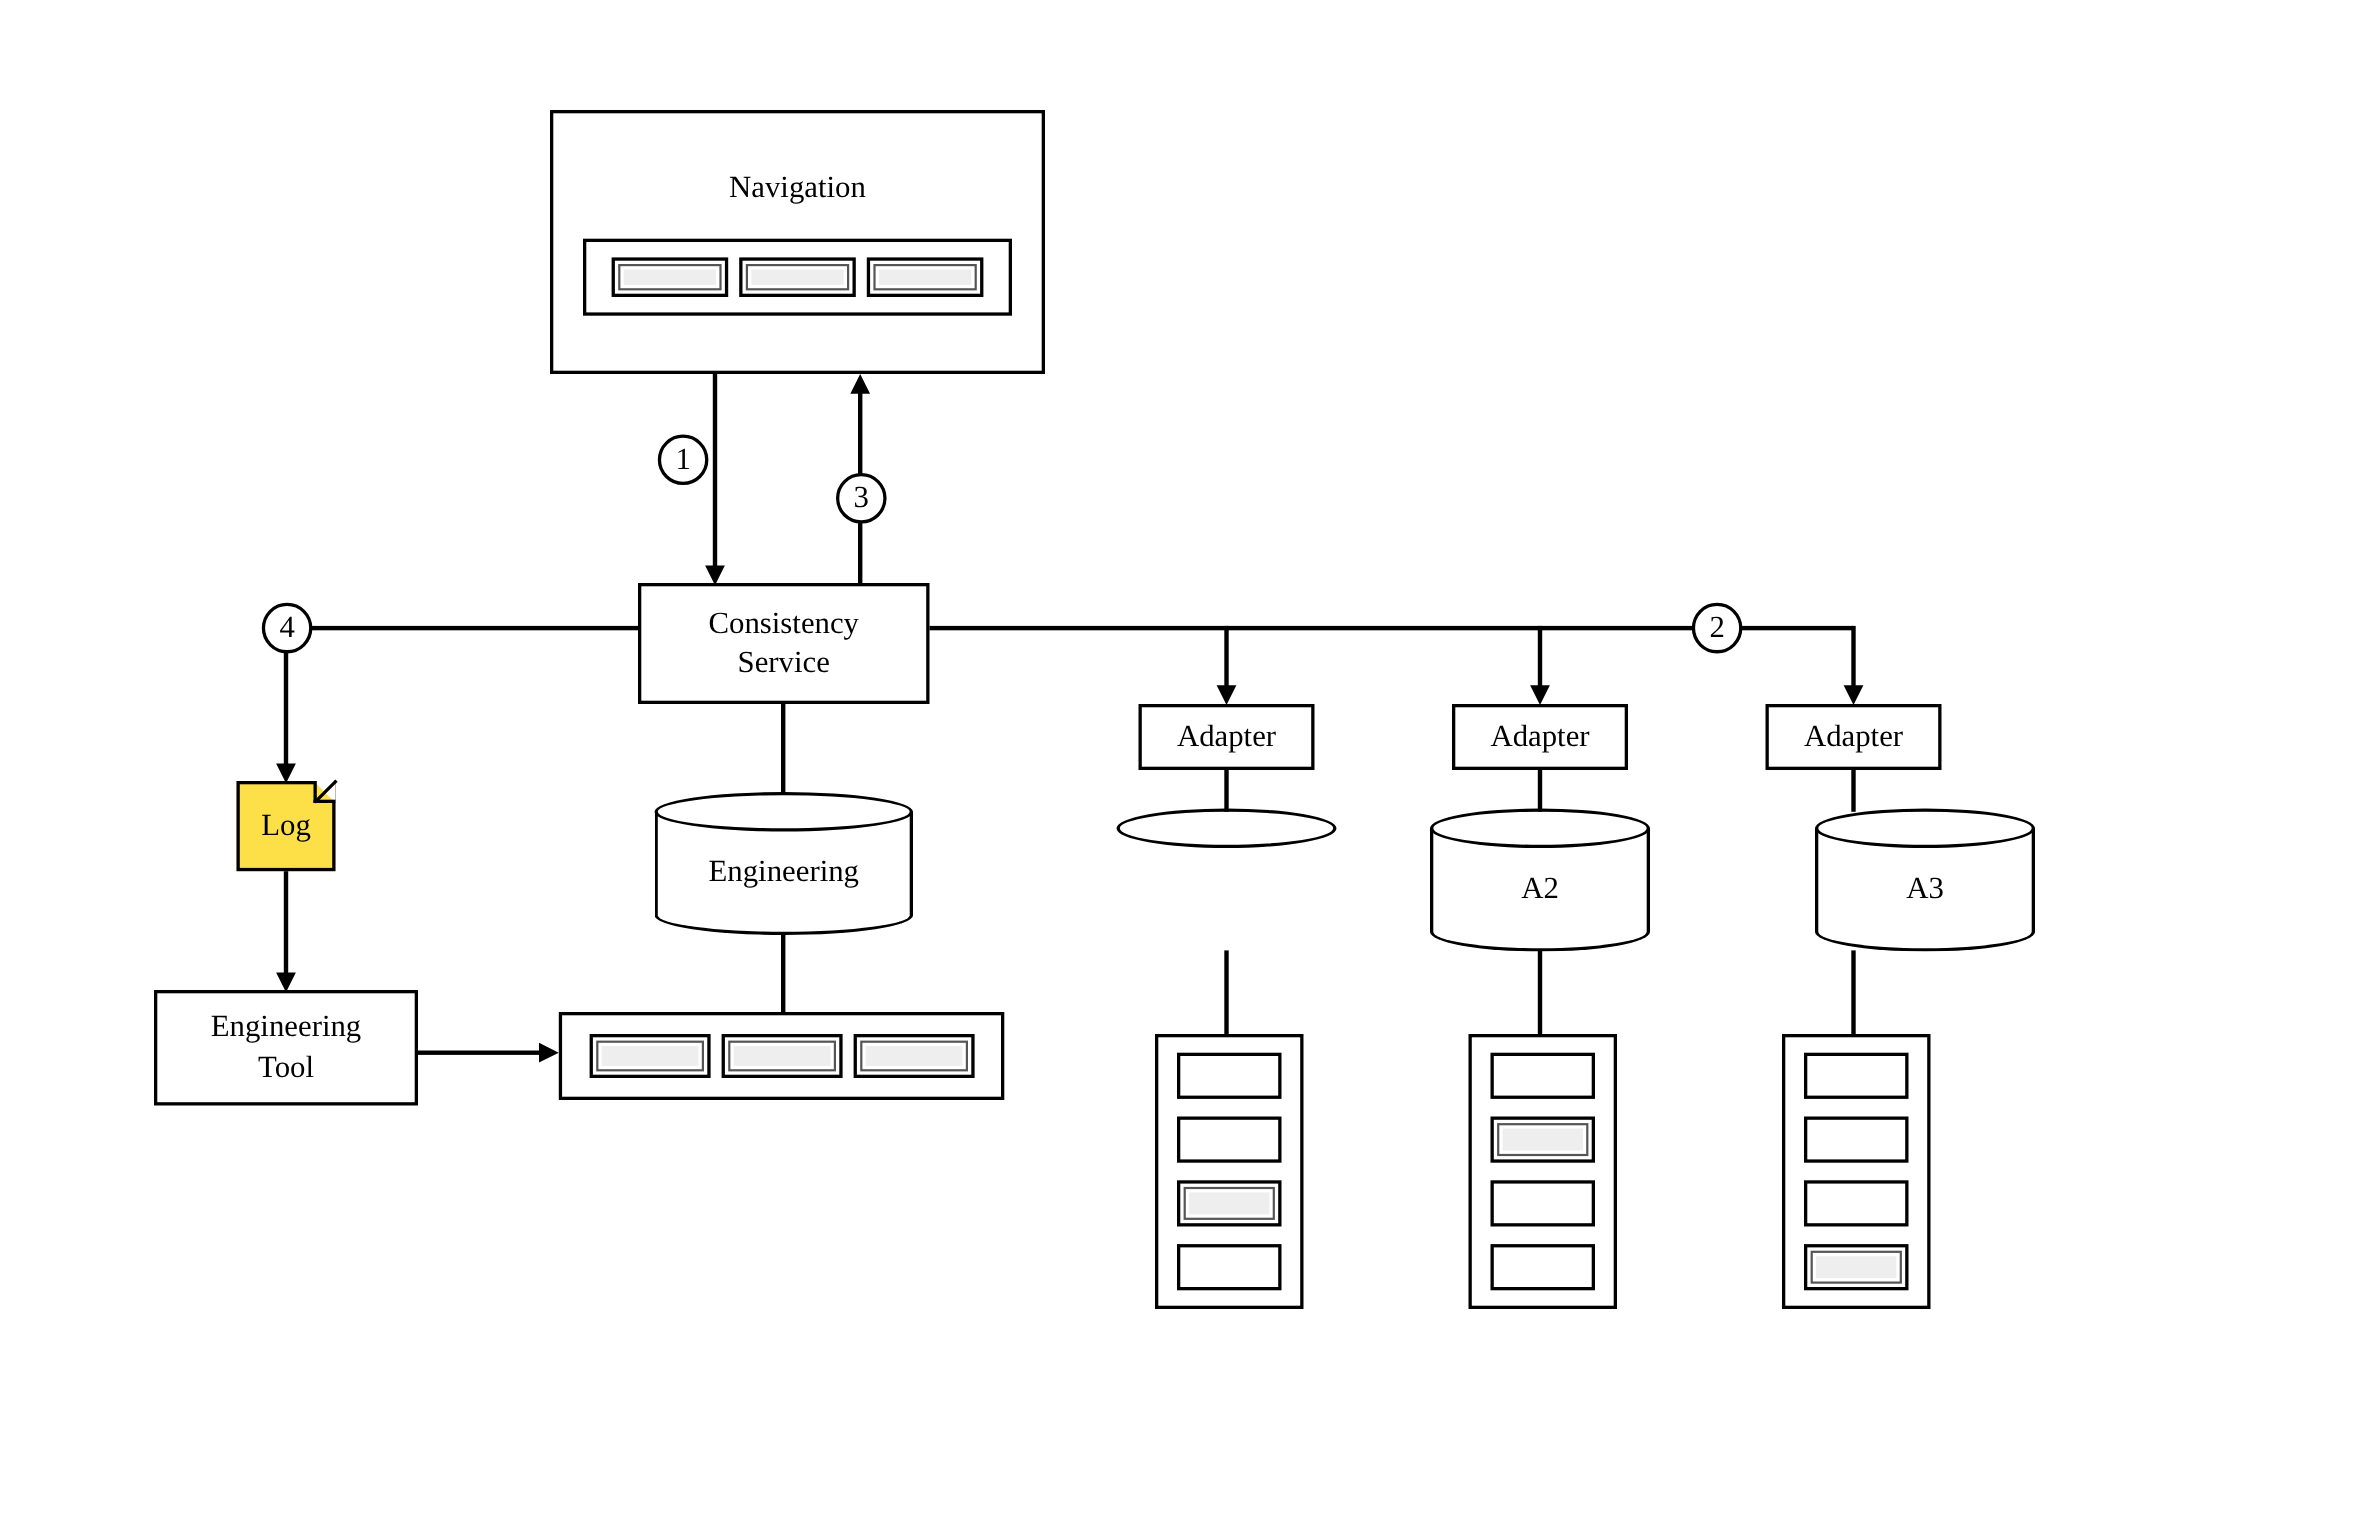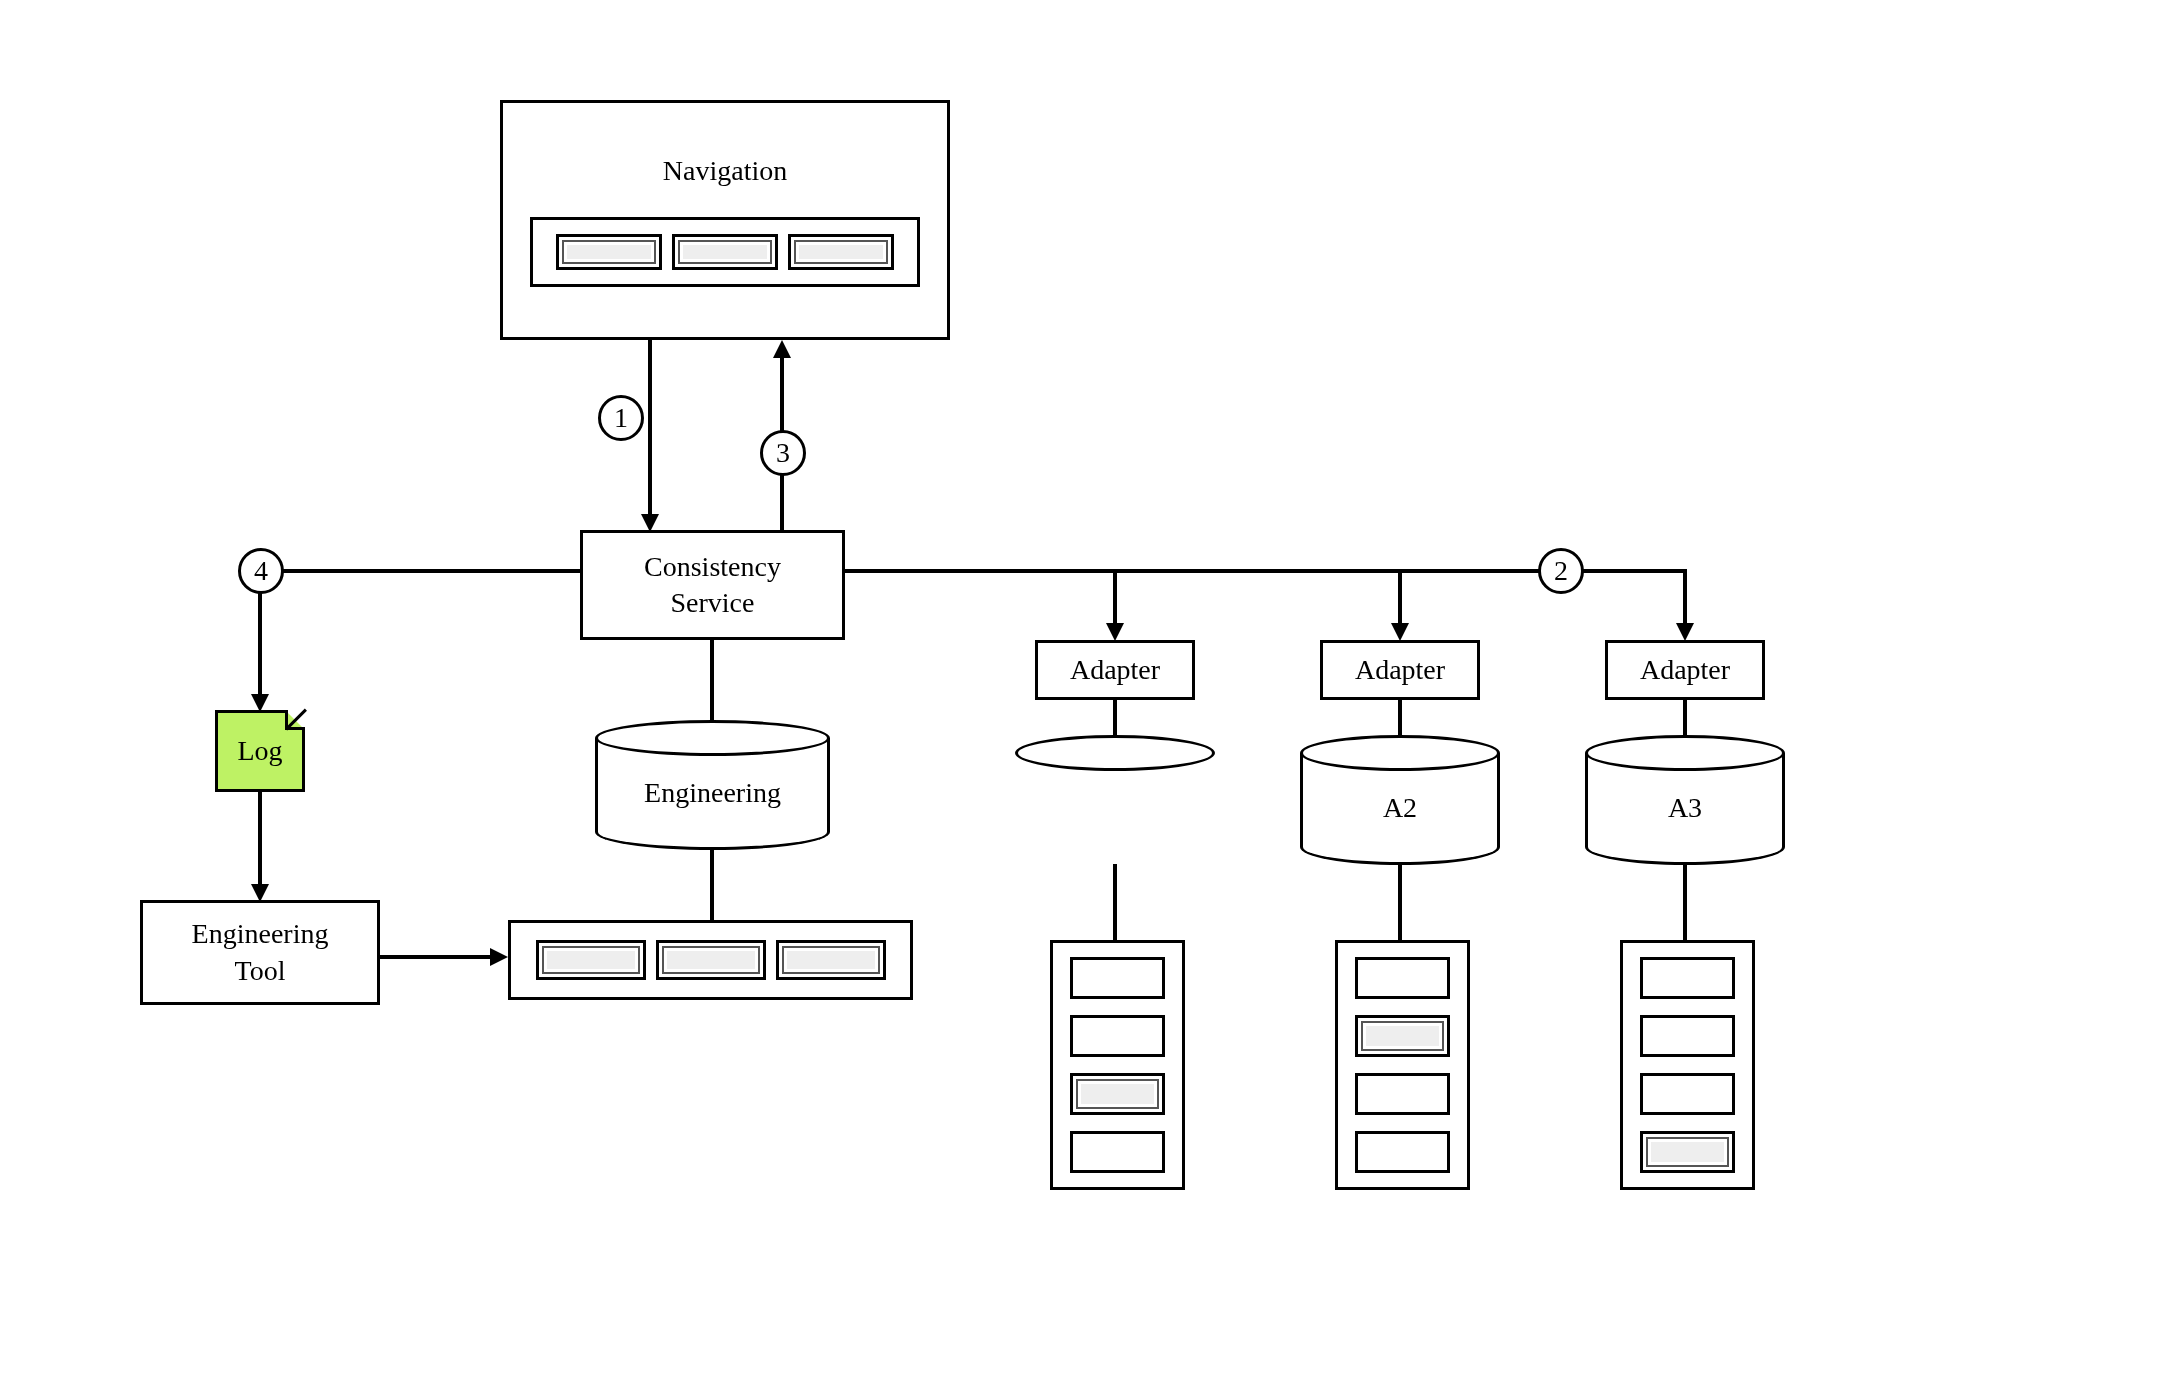--- a/index.html
+++ b/index.html
@@ -127,21 +127,21 @@
       left: 0;
       right: 0;
       top: 0;
       border: 3px solid #000;
       border-radius: 50%;
       background: #fff;
     }
     .page-icon {
       position: absolute;
       border: 3px solid #000;
-      background: #bef264;
+      background: #fde047;
       display: flex;
       align-items: center;
       justify-content: center;
     }
     .page-fold {
       position: absolute;
       width: 0; height: 0;
       top: -3px; right: -3px;
       border-top: 20px solid #fff;
       border-left: 20px solid transparent;
@@ -228,21 +228,21 @@
 <div class="vslot-container" style="left:1335px; top:940px; width:135px;">
   <div class="plain-box" style="width:95px; height:42px;"></div>
   <div class="bevel-box" style="width:95px; height:42px;"></div>
   <div class="plain-box" style="width:95px; height:42px;"></div>
   <div class="plain-box" style="width:95px; height:42px;"></div>
 </div>
 
 <div class="box" style="left:1605px; top:640px; width:160px; height:60px;">
   <span>Adapter</span>
 </div>
-<div class="cylinder" style="left:1585px; top:735px; width:200px; height:130px;">
+<div class="cylinder" style="left:1650px; top:735px; width:200px; height:130px;">
   <div class="cylinder-body" style="top:18px; height:112px;">
     <span>A3</span>
   </div>
   <div class="cylinder-top" style="height:36px;"></div>
 </div>
 <div class="vslot-container" style="left:1620px; top:940px; width:135px;">
   <div class="plain-box" style="width:95px; height:42px;"></div>
   <div class="plain-box" style="width:95px; height:42px;"></div>
   <div class="plain-box" style="width:95px; height:42px;"></div>
   <div class="bevel-box" style="width:95px; height:42px;"></div>

